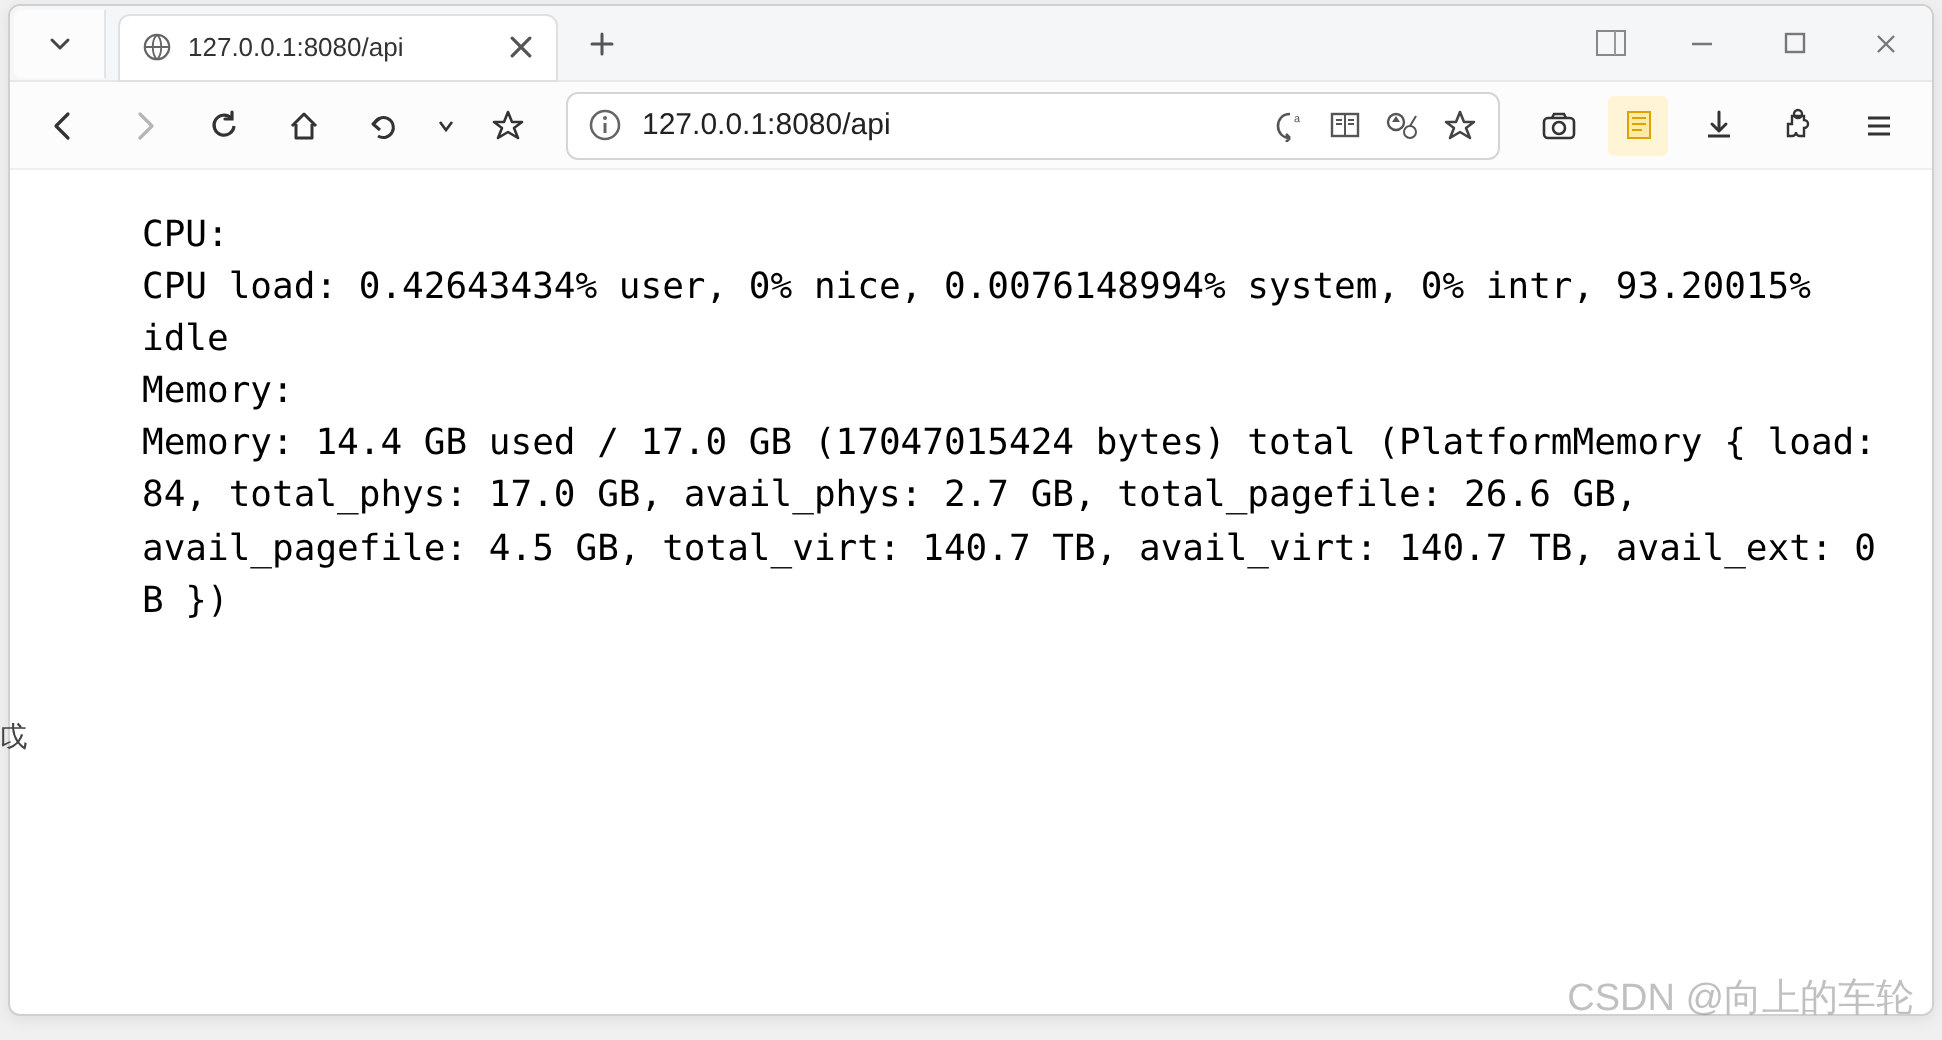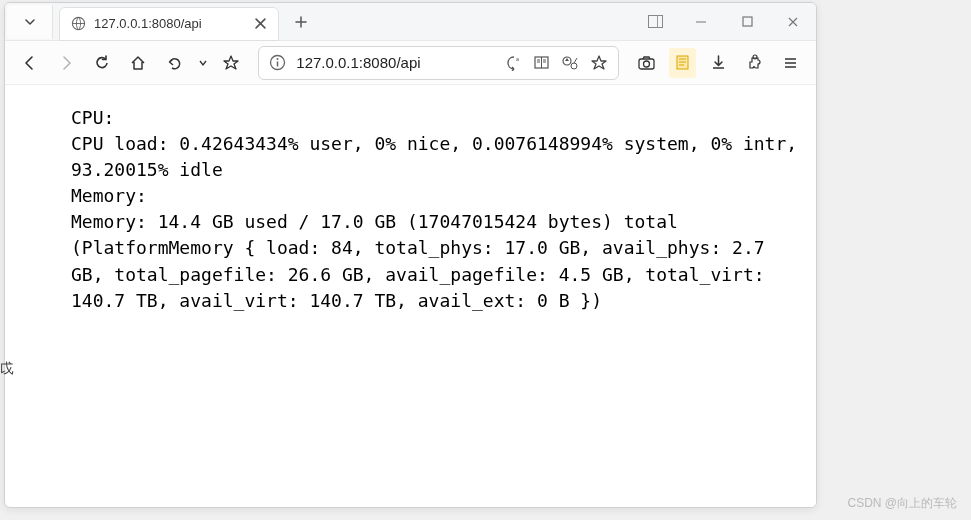--- a/index.html
+++ b/index.html
@@ -12,21 +12,21 @@
       background: #f0f0f0;
       width: 971px;
       height: 520px;
       overflow: hidden;
       position: relative;
     }
     .window {
       background: #fff;
       border: 1px solid #d0d0d0;
       border-radius: 6px;
-      width: 813px;
+      width: 963px;
       height: 506px;
       margin: 2px 4px;
       display: flex;
       flex-direction: column;
       overflow: hidden;
       box-shadow: 0 2px 8px rgba(0,0,0,0.08);
     }
     .title-bar {
       display: flex;
       align-items: center;
@@ -159,21 +159,21 @@
       color: #000;
       white-space: pre-wrap;
       word-wrap: break-word;
       overflow: auto;
       margin-left: 48px;
     }
     .watermark {
       position: absolute;
       right: 14px;
       bottom: 8px;
-      font-size: 12px;
+      font-size: 19px;
       color: rgba(140,140,140,0.55);
       font-family: "Microsoft YaHei", sans-serif;
     }
     .outside-fragment {
       position: absolute;
       left: 0;
       top: 360px;
       font-size: 14px;
       color: #444;
     }

